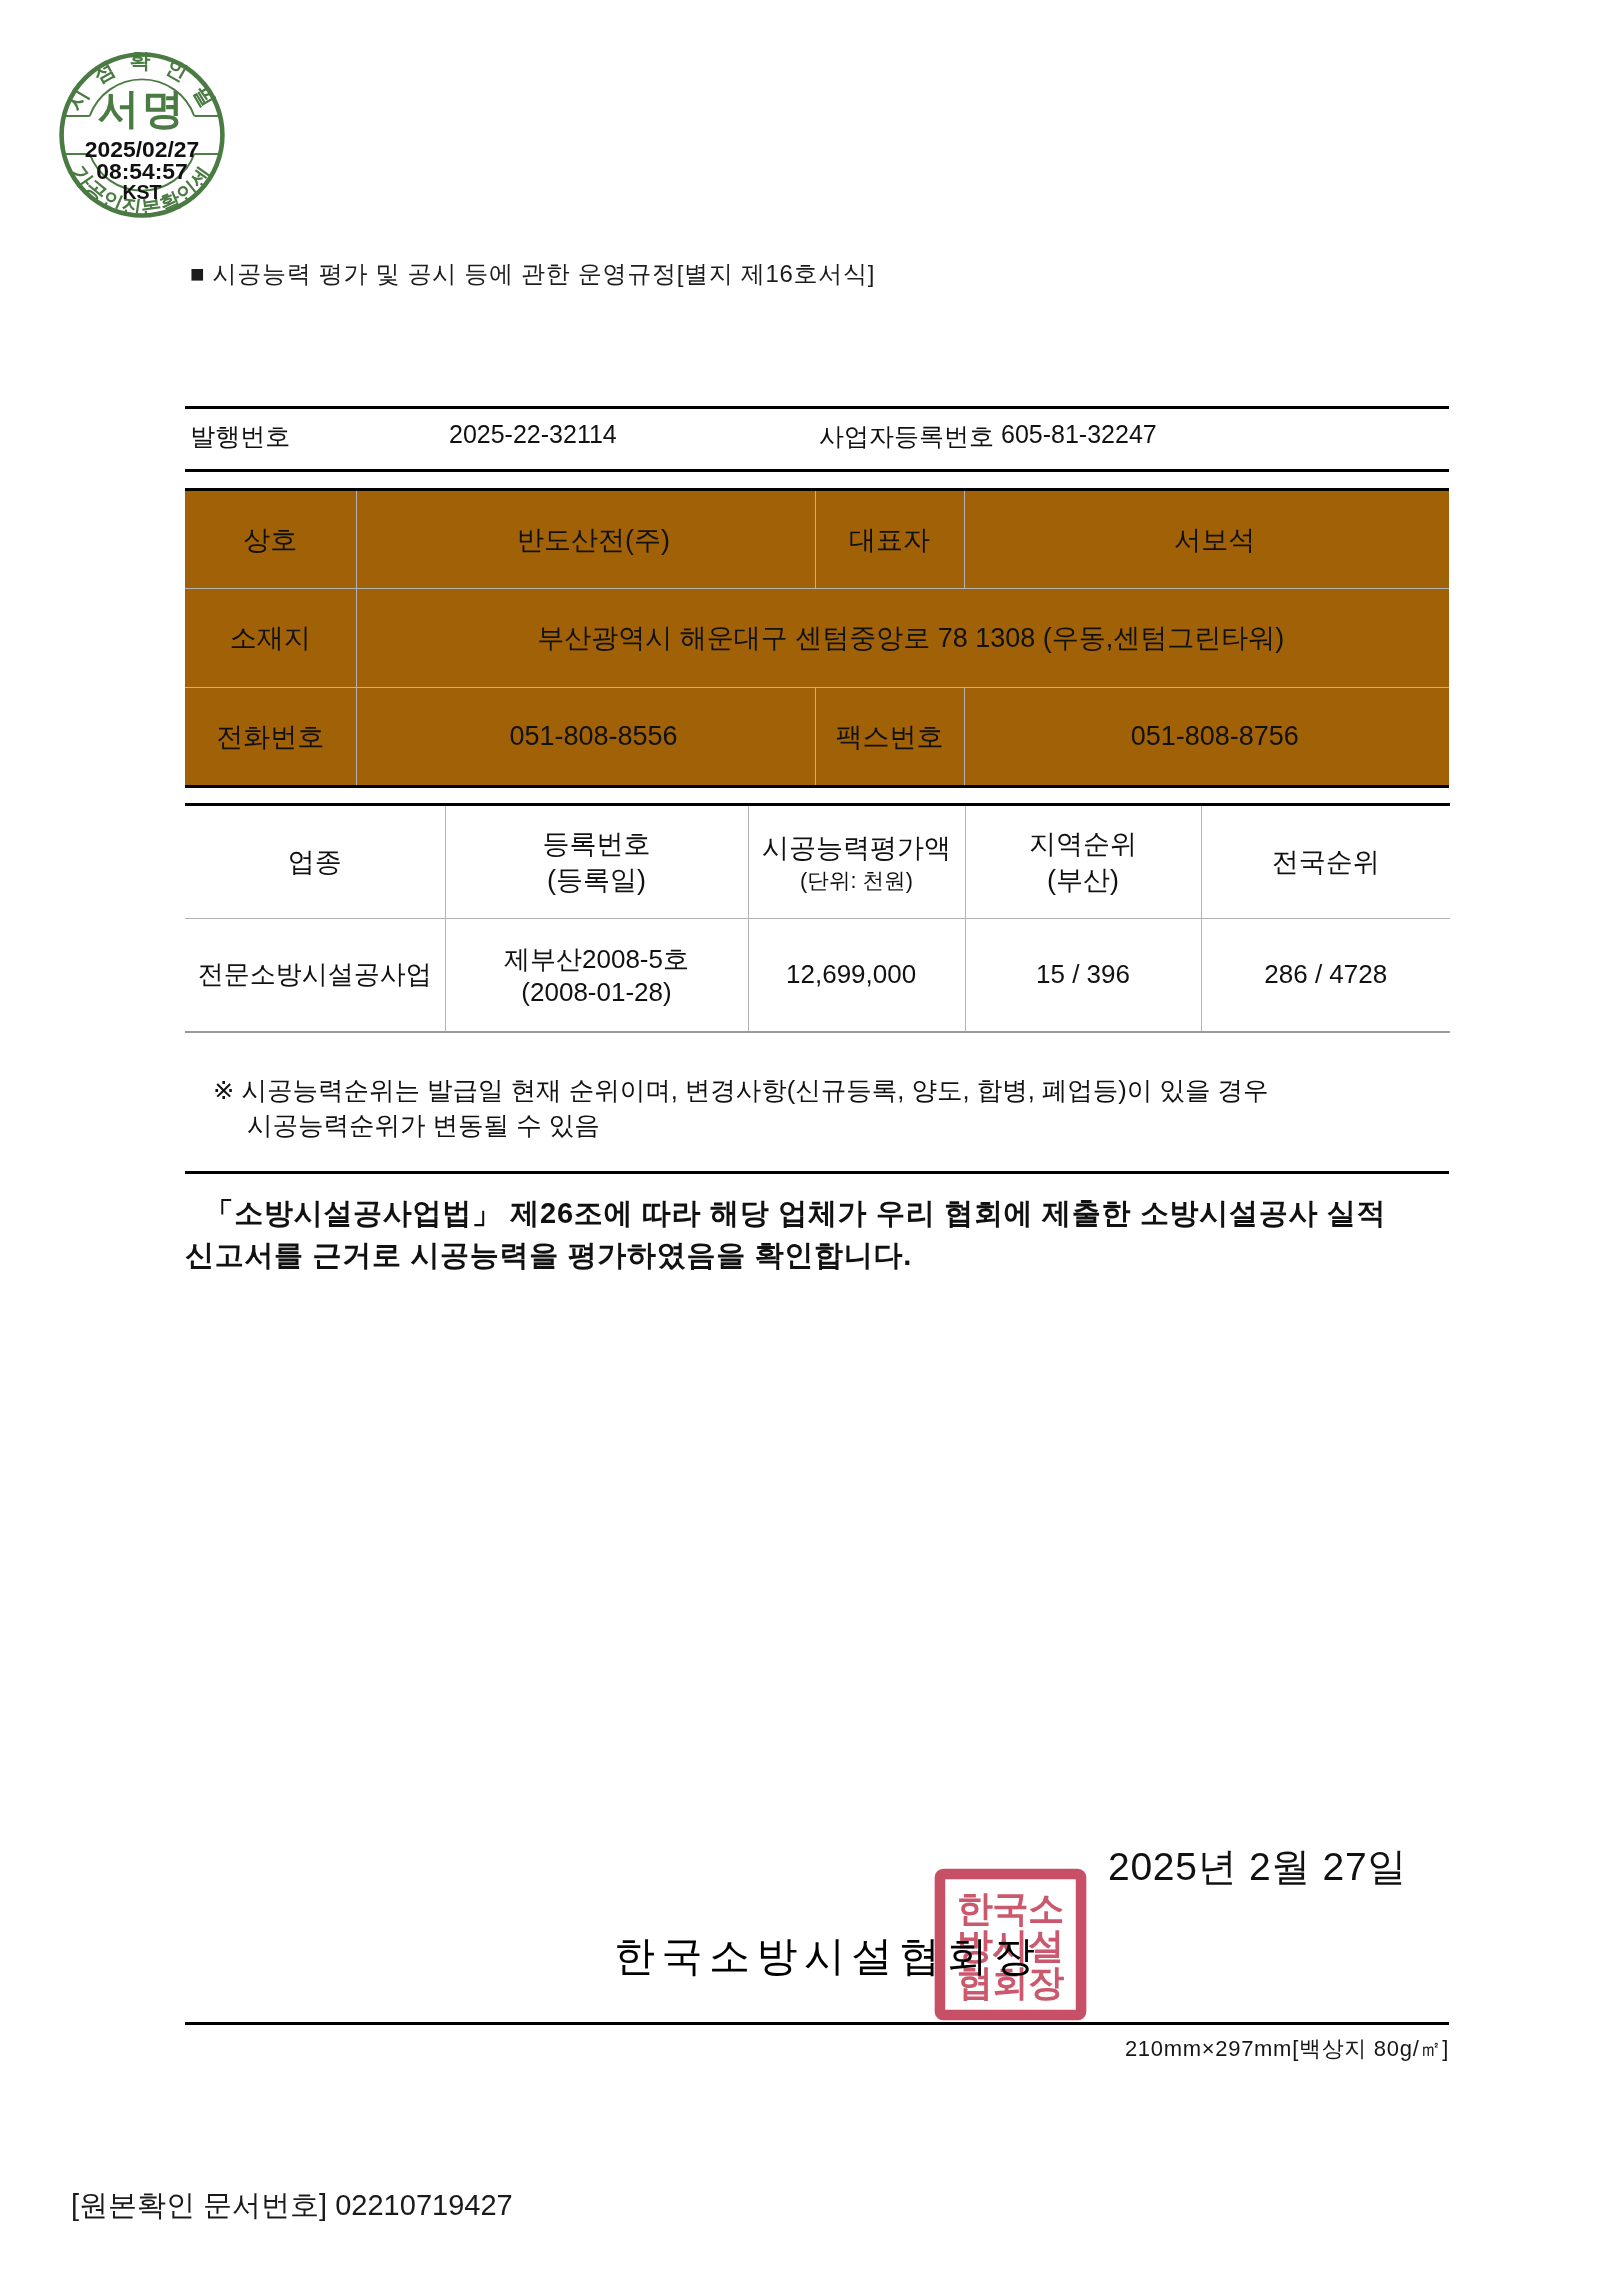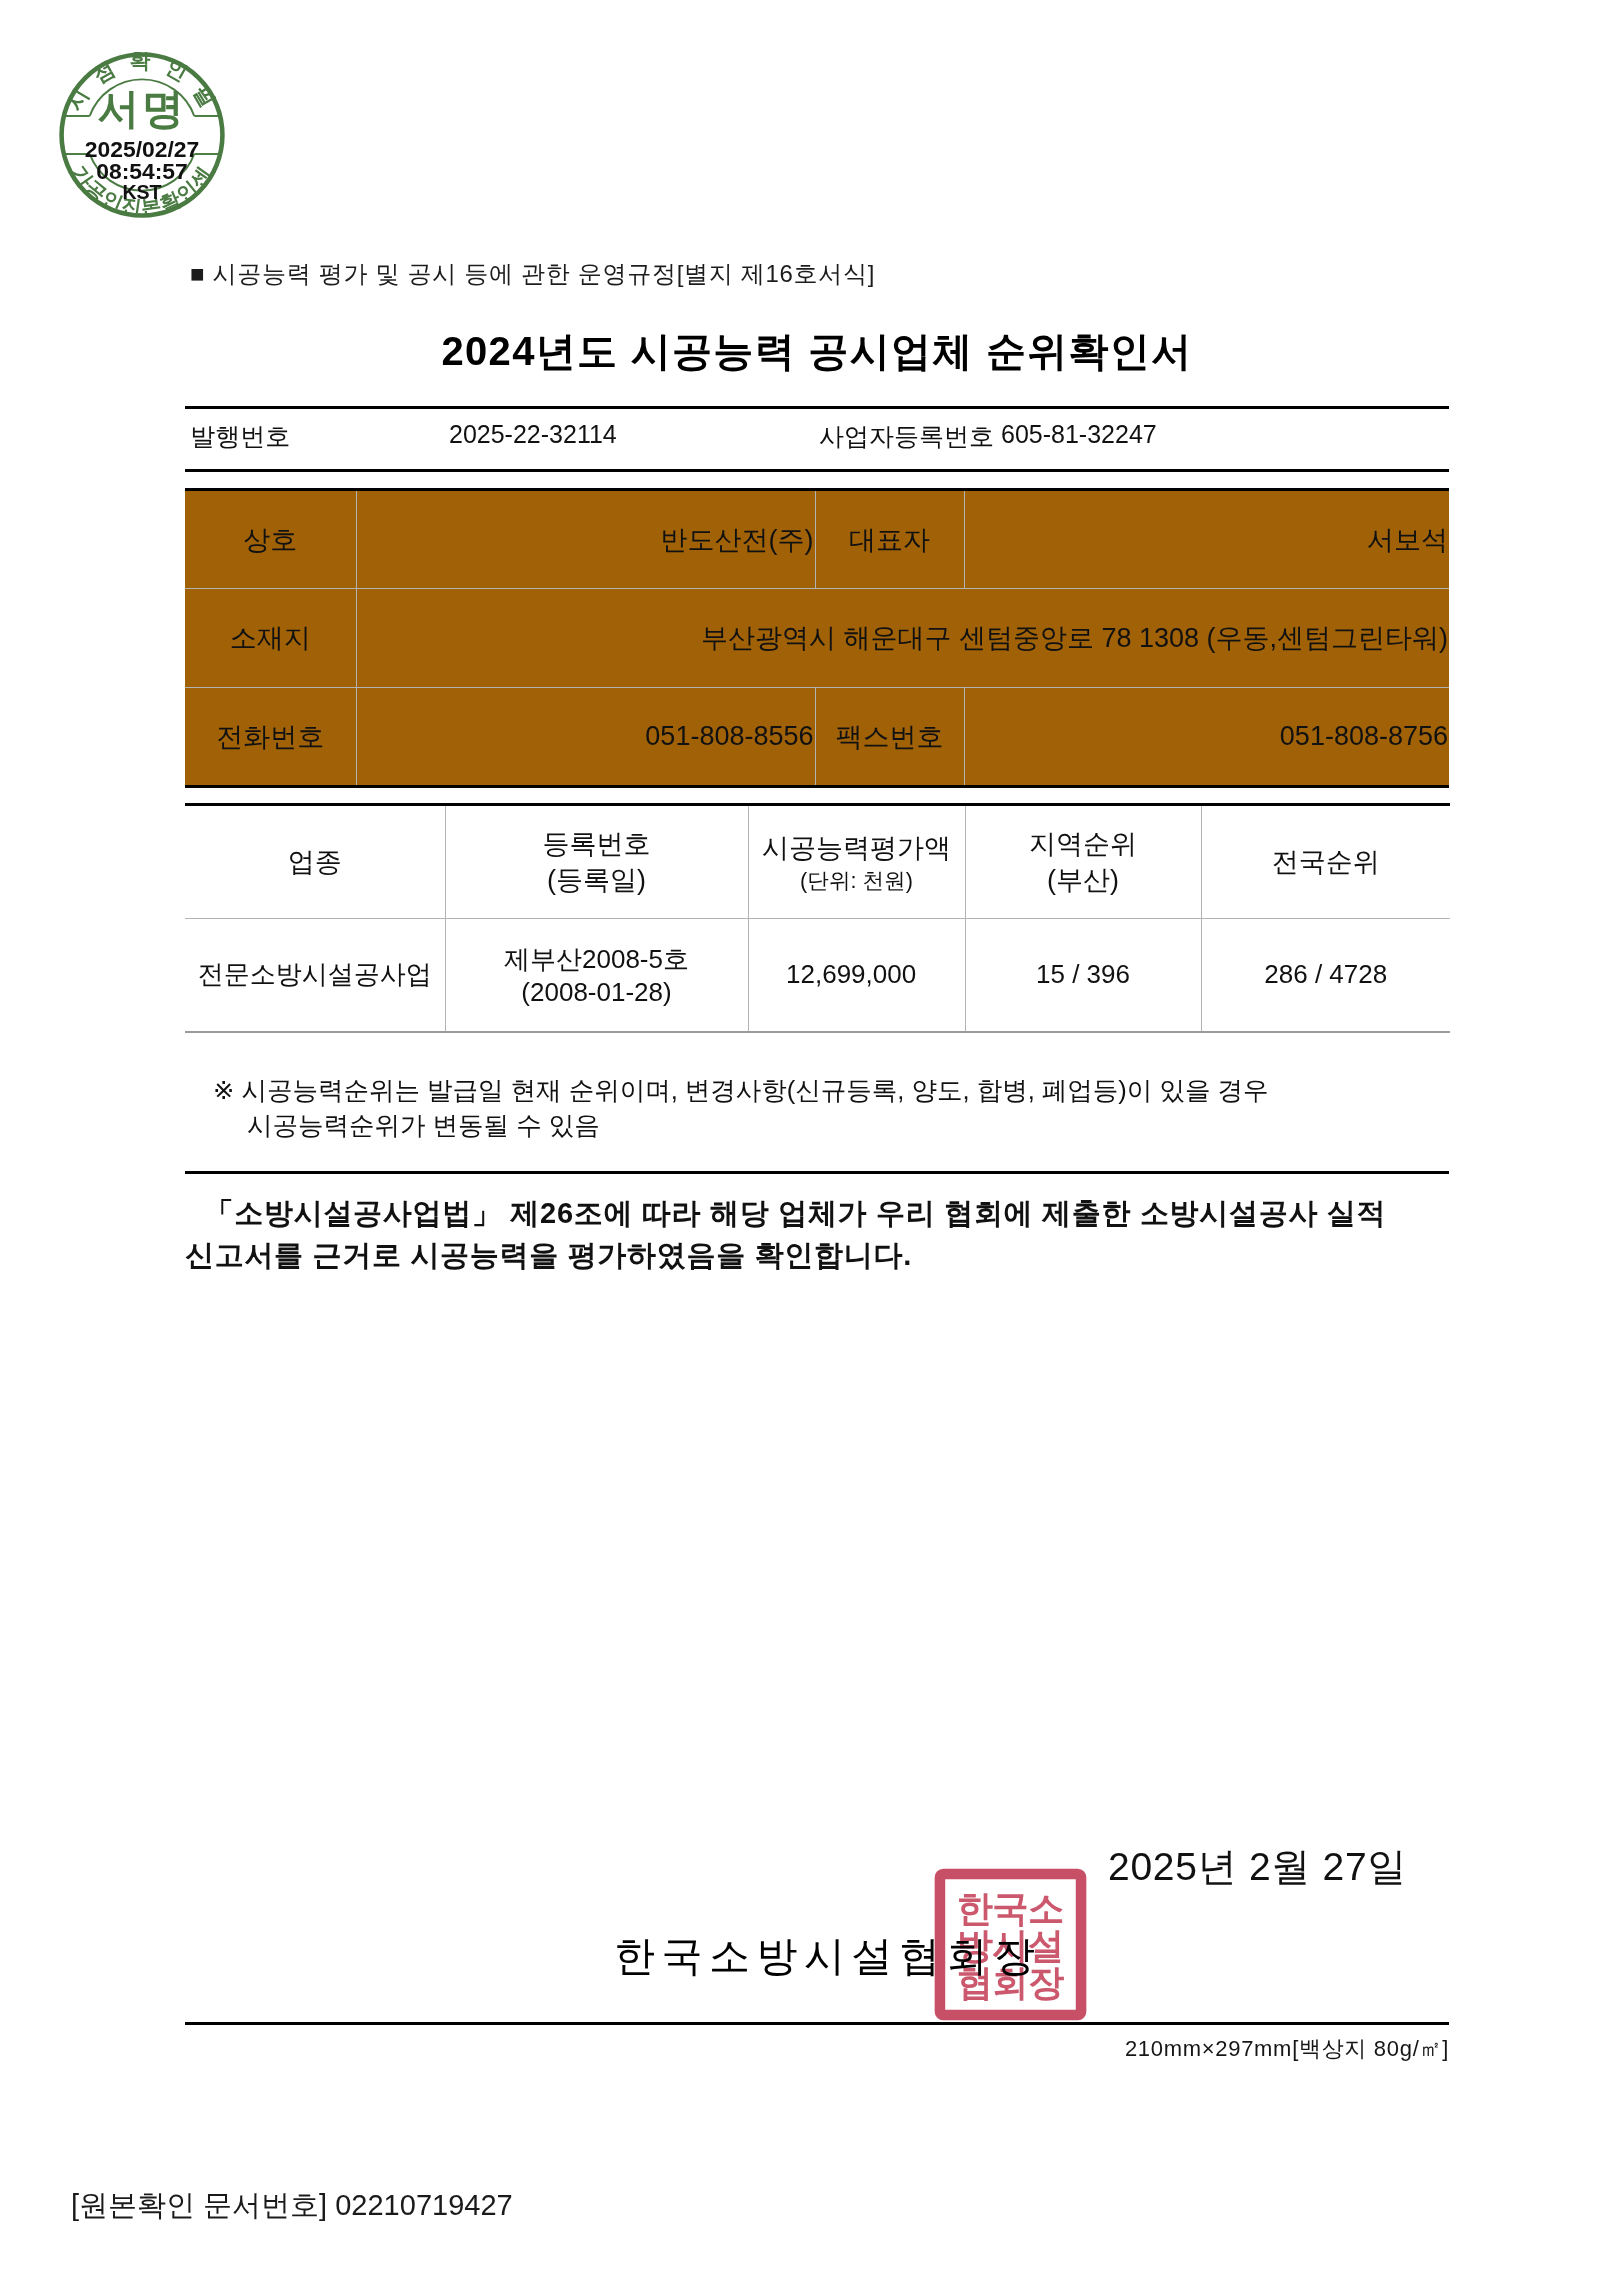--- a/index.html
+++ b/index.html
@@ -28,21 +28,21 @@
   
   table.doc-table{border-collapse:collapse;table-layout:fixed;width:1264px;}
   .company-table{left:185px;top:488px;}
   .company-table table{border-top:3.3px solid #000;border-bottom:3.3px solid #000;}
   .company-table td{border:1.3px solid #b3b3b3;height:99px;font-size:27px;vertical-align:middle;background:#a16207;}
   .company-table td:first-child,.ranking-table td:first-child,.ranking-table th:first-child{border-left:none;}
   .company-table td:last-child,.ranking-table td:last-child,.ranking-table th:last-child{border-right:none;}
   .company-table tr:first-child td{border-top:none;}
   .company-table tr:last-child td{border-bottom:none;}
   td.lbl{text-align:center;}
-  td.val{text-align:right;padding-left:17px;}
+  td.val{text-align:center;padding-left:17px;}
   .ranking-table{left:185px;top:803px;}
   .ranking-table table{border-top:3.3px solid #000;border-bottom:2.6px solid #9a9a9a;}
   .ranking-table th{border:1.3px solid #b3b3b3;border-top:none;height:114px;font-size:27px;font-weight:normal;vertical-align:middle;text-align:center;}
   .ranking-table td{border:1.3px solid #b3b3b3;border-bottom:none;height:113px;font-size:26px;vertical-align:middle;text-align:center;}
   .sub-unit{font-size:21.6px;}
   .num-right{text-align:right;padding-right:11.8px;}
   
   .note{left:213px;top:1073px;font-size:25.5px;line-height:35px;color:#111;}
   .note .nl2{padding-left:34px;}
   .rule{left:185px;width:1264px;height:3.3px;background:#000;}
@@ -83,21 +83,20 @@
       <textPath href="#tp-bottom" startOffset="50%" text-anchor="middle">국가공인진본확인센터</textPath>
     </text>
     <text x="130" y="112" text-anchor="middle" font-size="64" font-weight="bold" fill="#4a7b42" letter-spacing="4">서명</text>
     <text x="130" y="164" text-anchor="middle" font-size="35" font-weight="bold" fill="#111111">2025/02/27</text>
     <text x="130" y="198" text-anchor="middle" font-size="35" font-weight="bold" fill="#111111">08:54:57</text>
     <text x="130" y="228" text-anchor="middle" font-size="30" font-weight="bold" fill="#111111">KST</text>
   </svg>
 
   <div class="abs form-ref">■ 시공능력 평가 및 공시 등에 관한 운영규정[별지 제16호서식]</div>
 
-  <div class="abs doc-title">2024년도 시공능력 공시업체 순위확인서</div>
 
   <div class="abs issue-strip">
     <span class="issue-label">발행번호</span>
     <span class="issue-number">2025-22-32114</span>
     <span class="bizreg-label">사업자등록번호</span>
     <span class="bizreg-number">605-81-32247</span>
   </div>
 
   <div class="abs company-table">
     <table class="doc-table">

